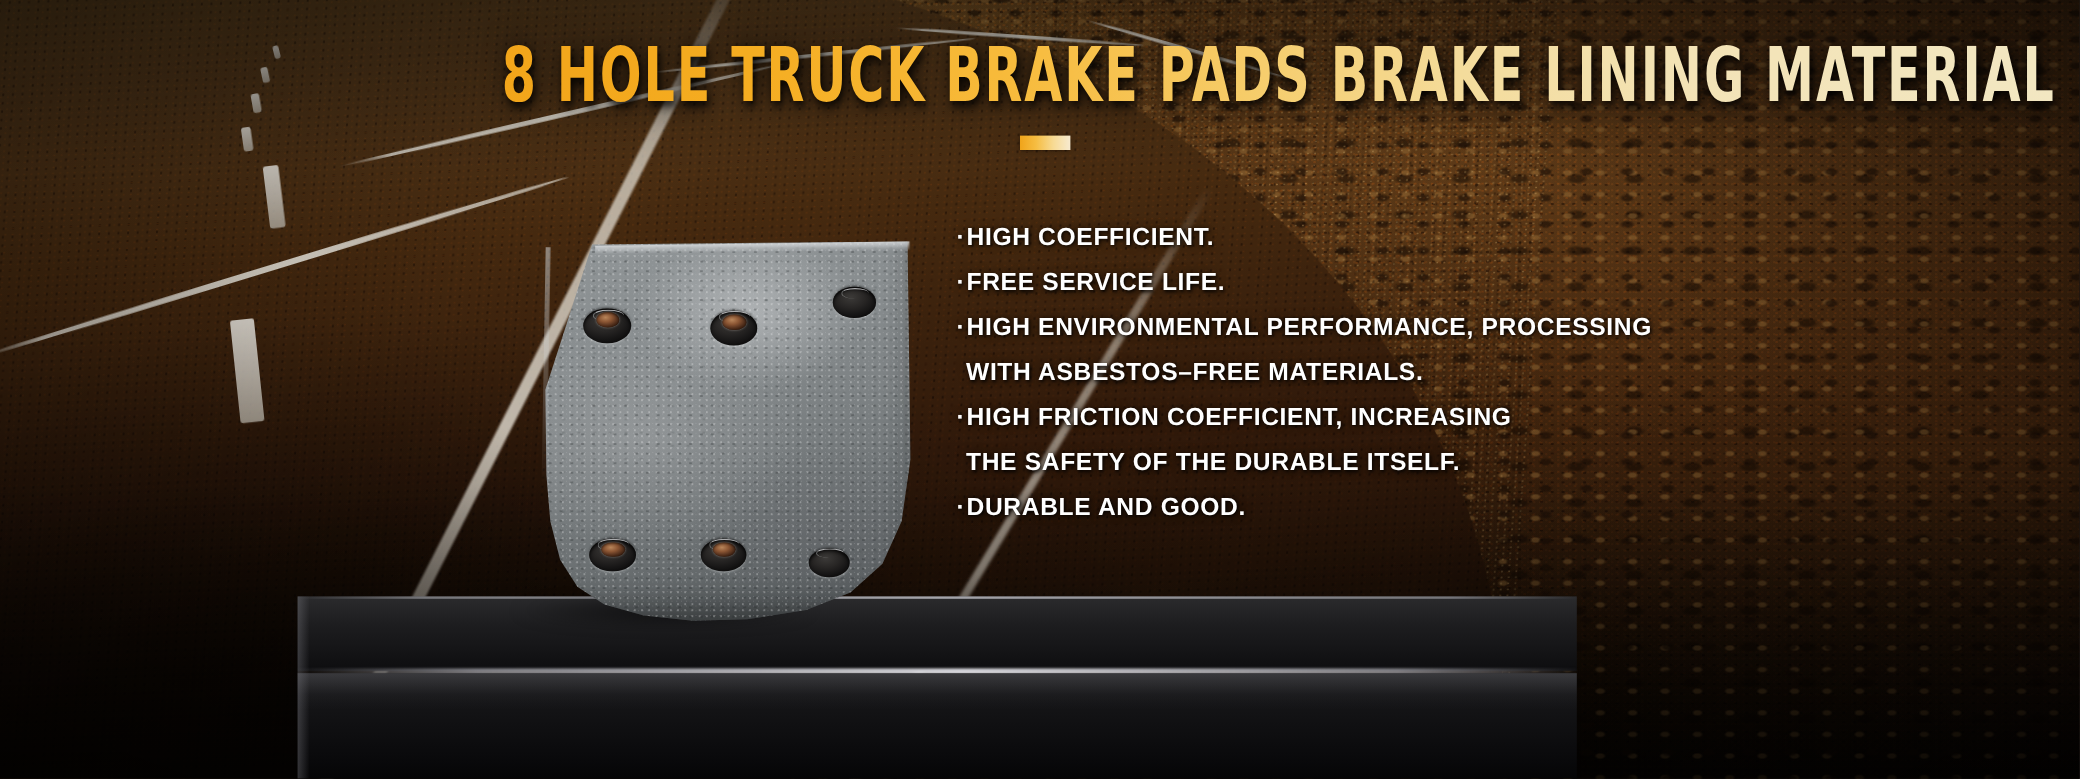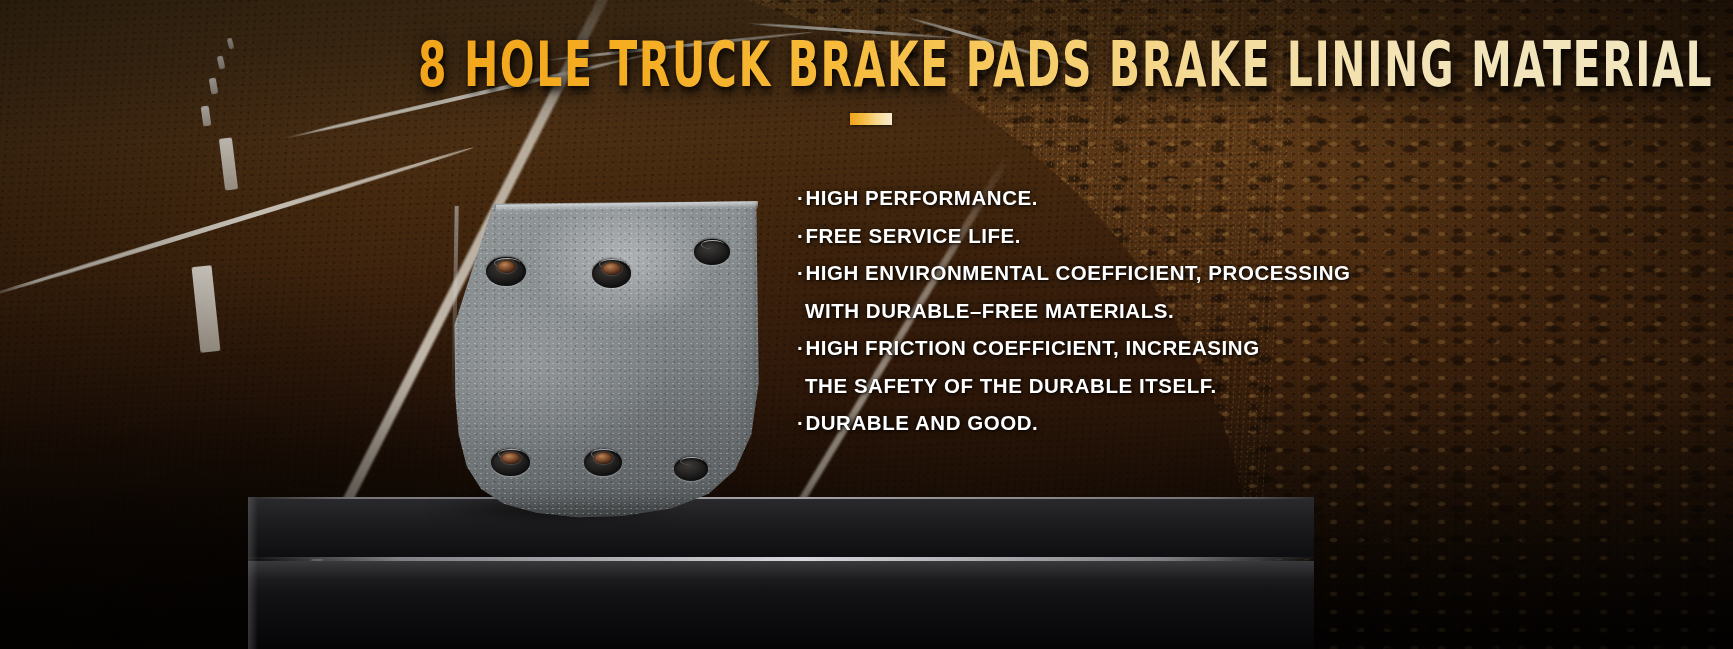--- a/index.html
+++ b/index.html
@@ -343,30 +343,30 @@
   </div>
 
   <div class="headline-wrap">
     <h1 class="headline">8 HOLE TRUCK BRAKE PADS BRAKE LINING MATERIAL</h1>
   </div>
 
   <div class="divider"></div>
 
   <div class="features">
     <div class="feature-line">
-      <span class="dot">·</span><span>HIGH PERFORMANCE.</span>
+      <span class="dot">·</span><span>HIGH COEFFICIENT.</span>
     </div>
     <div class="feature-line">
       <span class="dot">·</span><span>FREE SERVICE LIFE.</span>
     </div>
     <div class="feature-line">
-      <span class="dot">·</span><span>HIGH ENVIRONMENTAL COEFFICIENT, PROCESSING</span>
+      <span class="dot">·</span><span>HIGH ENVIRONMENTAL PERFORMANCE, PROCESSING</span>
     </div>
     <div class="feature-line cont">
-      <span>WITH DURABLE–FREE MATERIALS.</span>
+      <span>WITH ASBESTOS–FREE MATERIALS.</span>
     </div>
     <div class="feature-line">
       <span class="dot">·</span><span>HIGH FRICTION COEFFICIENT, INCREASING</span>
     </div>
     <div class="feature-line cont">
       <span>THE SAFETY OF THE DURABLE ITSELF.</span>
     </div>
     <div class="feature-line">
       <span class="dot">·</span><span>DURABLE AND GOOD.</span>
     </div>

